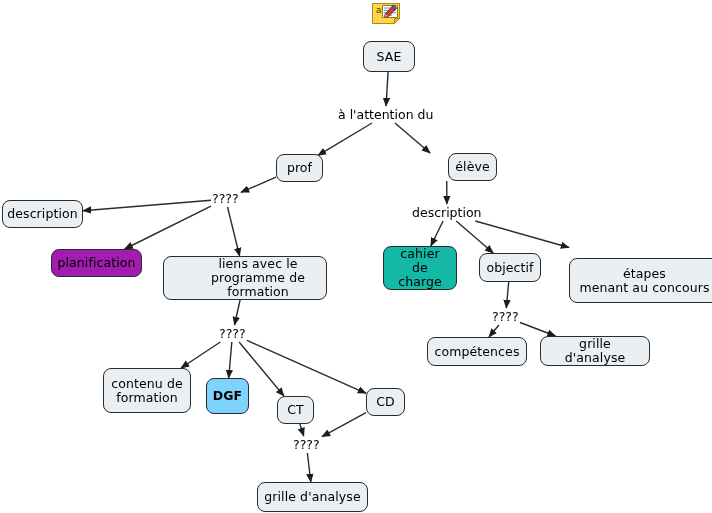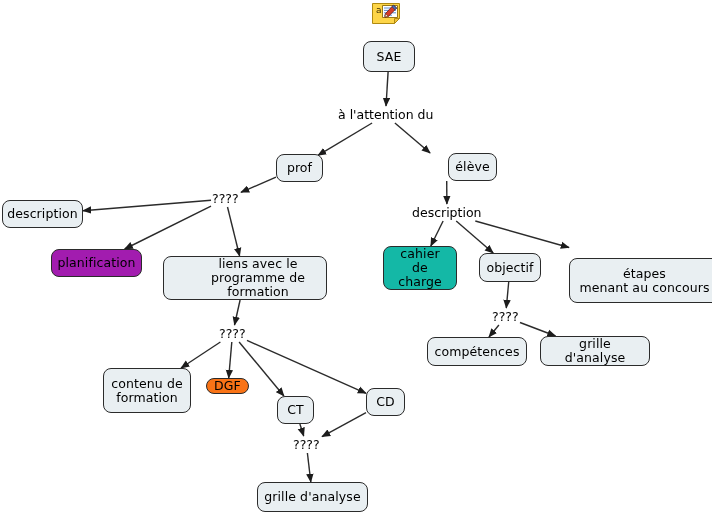--- a/index.html
+++ b/index.html
@@ -109,21 +109,21 @@
 programme de formation</div>
       <div class="node" style="left: 383px; top: 246px; width: 74px; height: 44px; background: #14b8a6; border-color: rgb(43, 43, 43);">cahier
 de charge</div>
       <div class="node" style="left: 479px; top: 253px; width: 62px; height: 29px; background: rgb(233, 239, 242); border-color: rgb(43, 43, 43);">objectif</div>
       <div class="node" style="left: 569px; top: 258px; width: 151px; height: 45px; background: rgb(233, 239, 242); border-color: rgb(43, 43, 43);">étapes
 menant au concours</div>
       <div class="node" style="left: 427px; top: 337px; width: 100px; height: 29px; background: rgb(233, 239, 242); border-color: rgb(43, 43, 43);">compétences</div>
       <div class="node" style="left: 540px; top: 336px; width: 110px; height: 30px; background: rgb(233, 239, 242); border-color: rgb(43, 43, 43);">grille d'analyse</div>
       <div class="node" style="left: 103px; top: 368px; width: 88px; height: 45px; background: rgb(233, 239, 242); border-color: rgb(43, 43, 43);">contenu de
 formation</div>
-      <div class="node" style="left: 206px; top: 378px; width: 43px; height: 16px; background: #f97316; border-color: rgb(43, 43, 43);">DGF</div>
+      <div class="node" style="left: 206px; top: 378px; width: 43px; height: 36px; background: #7dd3fc; border-color: rgb(43, 43, 43); font-weight: bold;">DGF</div>
       <div class="node" style="left: 277px; top: 396px; width: 37px; height: 28px; background: rgb(233, 239, 242); border-color: rgb(43, 43, 43);">CT</div>
       <div class="node" style="left: 366px; top: 388px; width: 39px; height: 28px; background: rgb(233, 239, 242); border-color: rgb(43, 43, 43);">CD</div>
       <div class="node" style="left: 257px; top: 482px; width: 111px; height: 30px; background: rgb(233, 239, 242); border-color: rgb(43, 43, 43);">grille d'analyse</div>
     </div>
   <div id="label-group">
       <div class="link-label" style="left: 338px; top: 108px;">à l'attention du</div>
       <div class="link-label" style="left: 212px; top: 192px;">????</div>
       <div class="link-label" style="left: 412px; top: 206px;">description</div>
       <div class="link-label" style="left: 492px; top: 310px;">????</div>
       <div class="link-label" style="left: 219px; top: 327px;">????</div>

